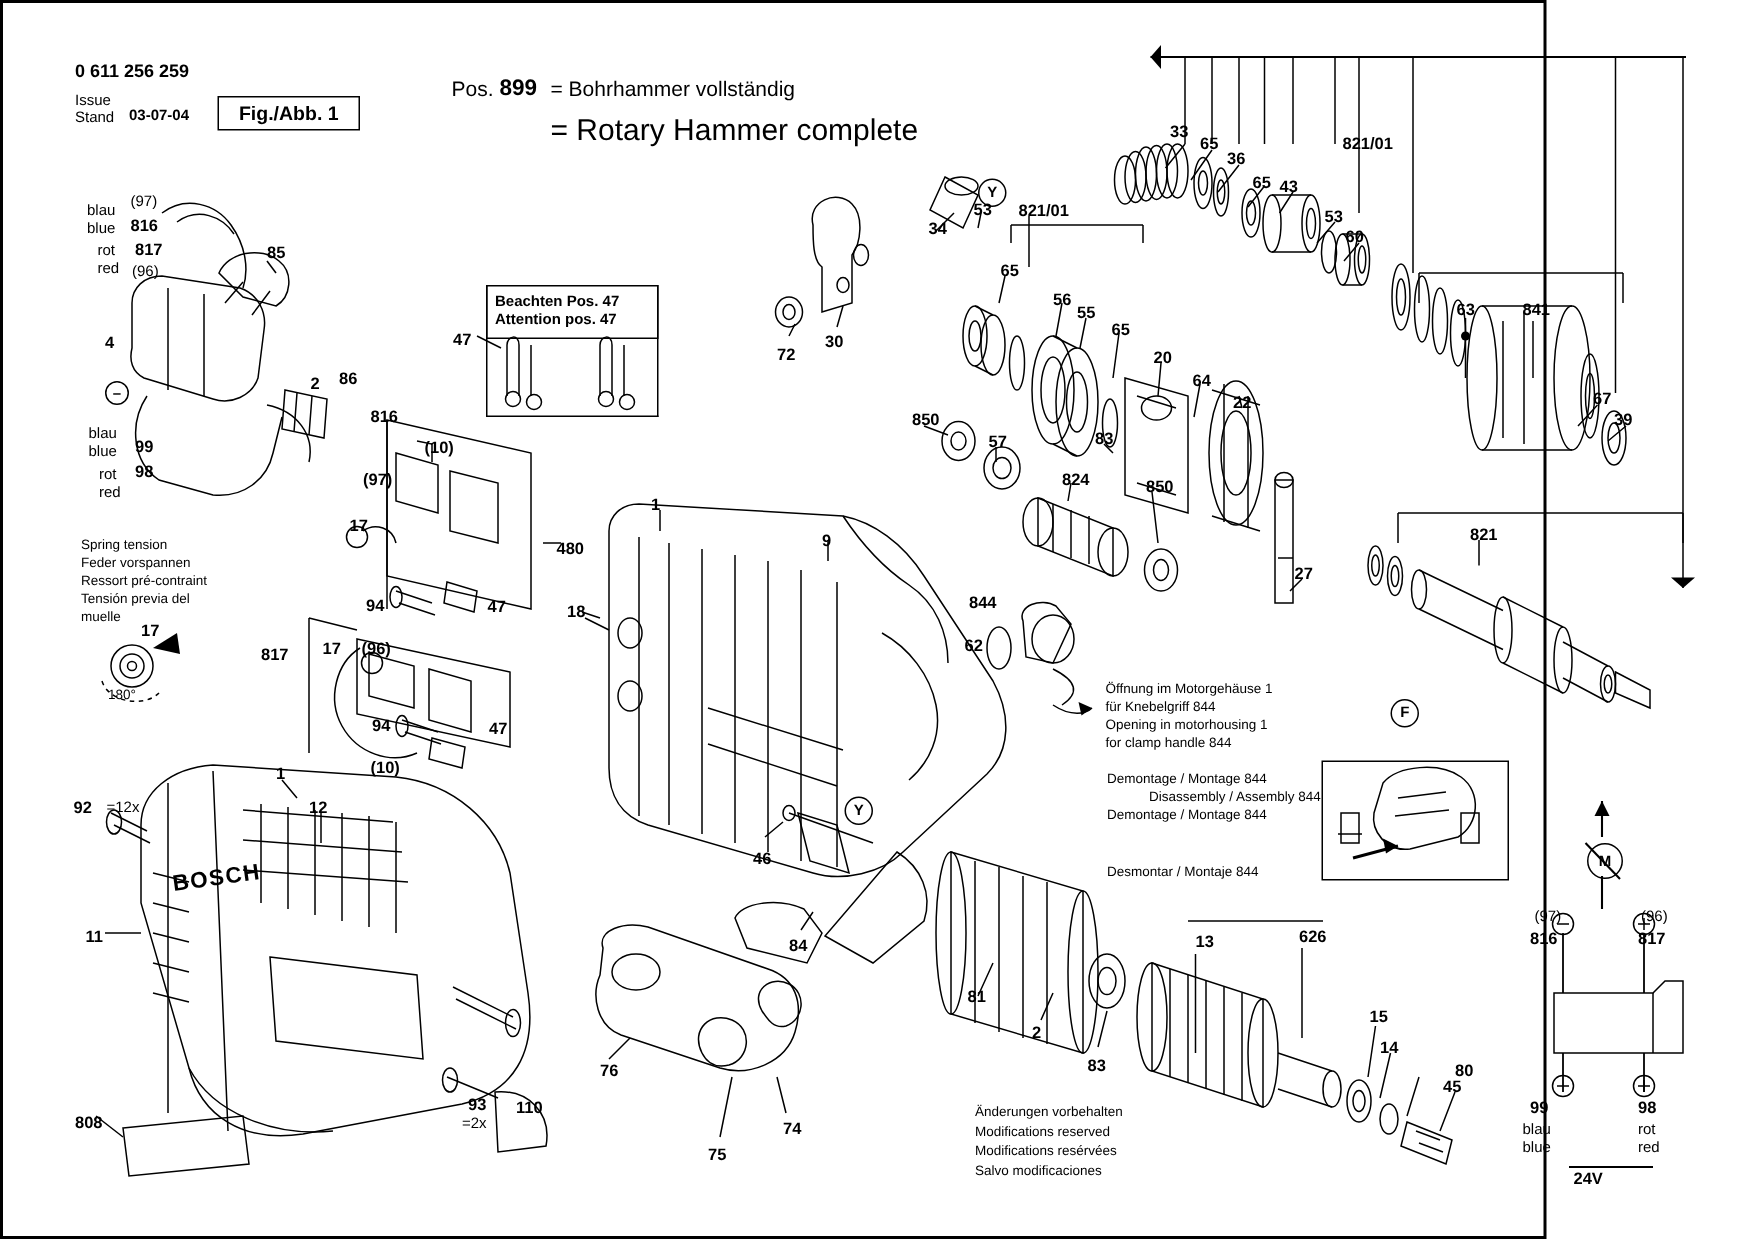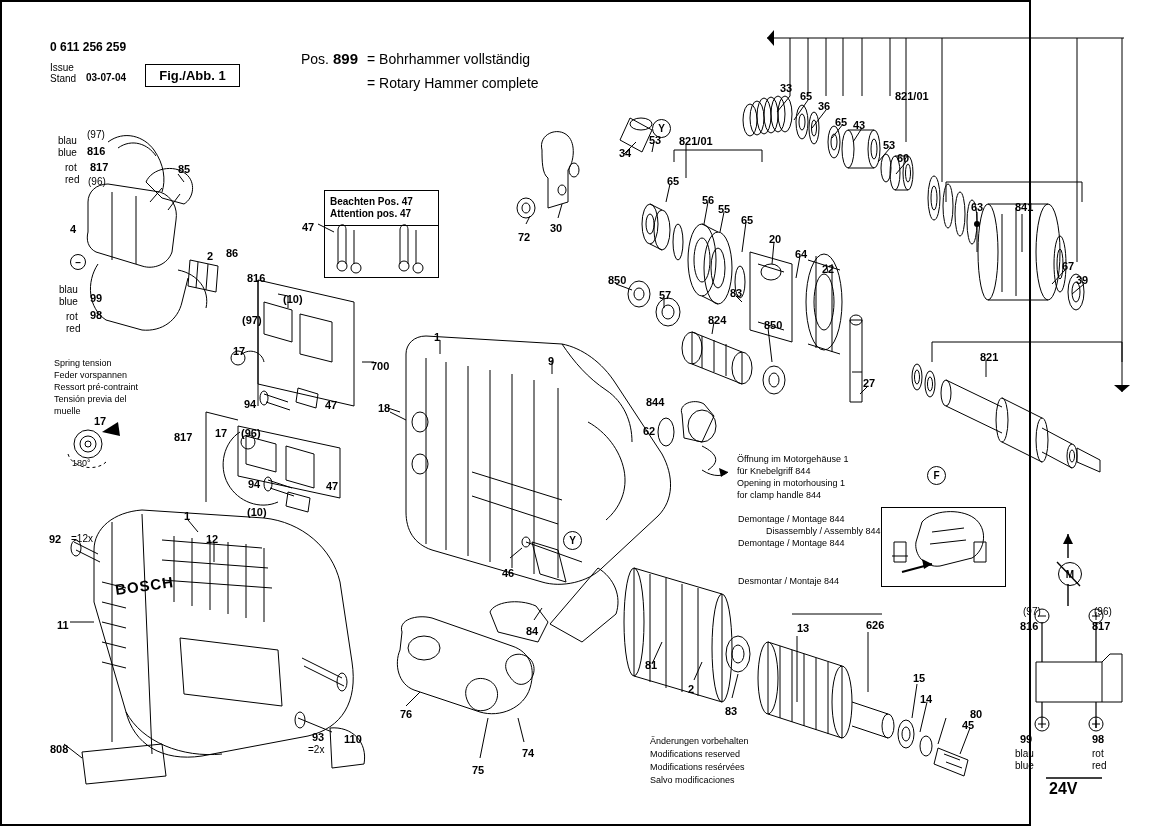--- a/index.html
+++ b/index.html
@@ -23,21 +23,21 @@
 
   <div class="t b" style="left:48px;top:39px;font-size:12px;">0 611 256 259</div>
   <div class="t s" style="left:48px;top:60px;">Issue</div>
   <div class="t s" style="left:48px;top:71px;">Stand</div>
   <div class="t s b" style="left:84px;top:70px;">03-07-04</div>
   <div class="lbl-box" style="left:143px;top:62px;width:95px;height:23px;">Fig./Abb. 1</div>
 
   <div class="t" style="left:299px;top:50px;font-size:14px;">Pos.</div>
   <div class="t b" style="left:331px;top:49px;font-size:15px;">899</div>
   <div class="t" style="left:365px;top:50px;font-size:14px;">= Bohrhammer vollständig</div>
-  <div class="t" style="left:365px;top:74px;font-size:14px;">= Rotary Hammer complete</div>
+  <div class="t" style="left:365px;top:74px;font-size:20px;">= Rotary Hammer complete</div>
 
   <div class="t s" style="left:56px;top:133px;">blau</div>
   <div class="t s" style="left:56px;top:145px;">blue</div>
   <div class="t s" style="left:85px;top:127px;">(97)</div>
   <div class="t n" style="left:85px;top:143px;">816</div>
   <div class="t s" style="left:63px;top:160px;">rot</div>
   <div class="t s" style="left:63px;top:172px;">red</div>
   <div class="t n" style="left:88px;top:159px;">817</div>
   <div class="t s" style="left:86px;top:174px;">(96)</div>
 
@@ -84,21 +84,21 @@
   <div class="t s" style="left:1021px;top:604px;">(97)</div>
   <div class="t n" style="left:1018px;top:618px;">816</div>
   <div class="t s" style="left:1092px;top:604px;">(96)</div>
   <div class="t n" style="left:1090px;top:618px;">817</div>
   <div class="t n" style="left:1018px;top:731px;">99</div>
   <div class="t s" style="left:1013px;top:746px;">blau</div>
   <div class="t s" style="left:1013px;top:758px;">blue</div>
   <div class="t n" style="left:1090px;top:731px;">98</div>
   <div class="t s" style="left:1090px;top:746px;">rot</div>
   <div class="t s" style="left:1090px;top:758px;">red</div>
-  <div class="t b" style="left:1047px;top:778px;font-size:16px;">24V</div>
+  <div class="t b" style="left:1047px;top:778px;font-size:11px;">24V</div>
 
   <div class="t b" style="left:113px;top:576px;font-size:15px;letter-spacing:1px;transform:rotate(-8deg);">BOSCH</div>
 
   <div class="circ" style="left:650px;top:117px;width:17px;height:17px;">Y</div>
   <div class="circ" style="left:561px;top:529px;width:17px;height:17px;">Y</div>
   <div class="circ" style="left:925px;top:464px;width:17px;height:17px;">F</div>
   <div class="circ" style="left:68px;top:252px;width:14px;height:14px;">–</div>
 
   <svg width="1169" height="826" viewBox="0 0 1169 826">
     <g fill="none" stroke="#000" stroke-width="1">
@@ -414,21 +414,21 @@
 
     </g>
   </svg>
 
   <div id="callouts">
       <div class="callout" style="left: 68px; top: 221px;">4</div>
       <div class="callout" style="left: 176px; top: 161px;">85</div>
       <div class="callout" style="left: 224px; top: 245px;">86</div>
       <div class="callout" style="left: 205px; top: 248px;">2</div>
       <div class="callout" style="left: 245px; top: 270px;">816</div>
-      <div class="callout" style="left: 369px; top: 358px;">700</div>
+      <div class="callout" style="left: 369px; top: 358px;">480</div>
       <div class="callout" style="left: 172px; top: 429px;">817</div>
       <div class="callout" style="left: 231px; top: 343px;">17</div>
       <div class="callout" style="left: 213px; top: 425px;">17</div>
       <div class="callout" style="left: 242px; top: 396px;">94</div>
       <div class="callout" style="left: 246px; top: 476px;">94</div>
       <div class="callout" style="left: 323px; top: 397px;">47</div>
       <div class="callout" style="left: 324px; top: 478px;">47</div>
       <div class="callout" style="left: 300px; top: 219px;">47</div>
       <div class="callout" style="left: 240px; top: 312px;">(97)</div>
       <div class="callout" style="left: 239px; top: 425px;">(96)</div>

